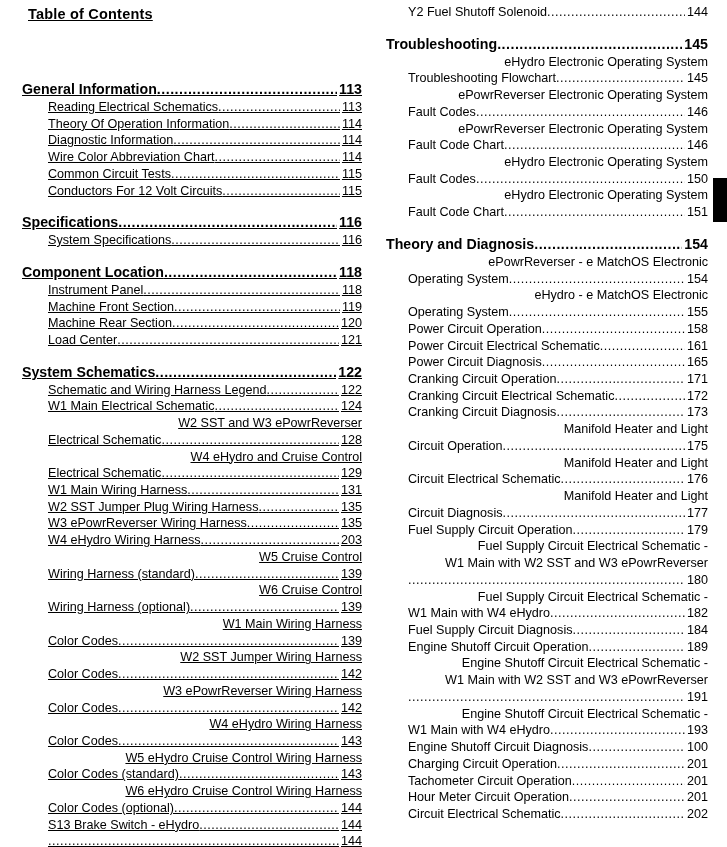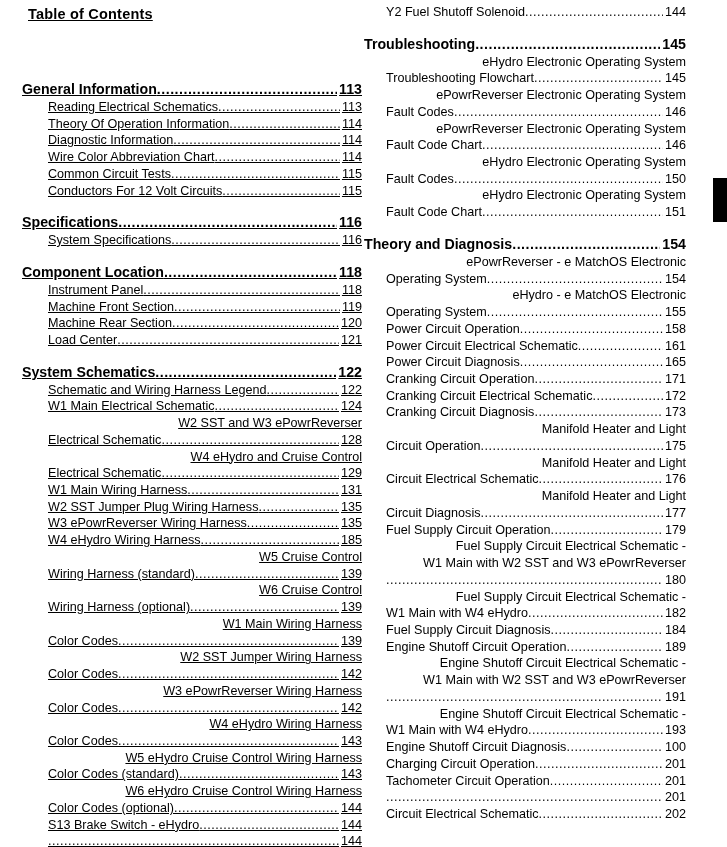--- a/index.html
+++ b/index.html
@@ -20,21 +20,21 @@
   }
   .col-left {
     position: absolute;
     left: 22px;
     top: 6px;
     width: 340px;
     text-decoration: underline;
   }
   .col-right {
     position: absolute;
-    left: 364px;
+    left: 386px;
     top: 4px;
     width: 322px;
   }
   .toc-title {
     font-size: 14.5px;
     font-weight: bold;
     letter-spacing: 0.2px;
     margin: 0 0 0 6px;
   }
   .spacer-after-title { height: 46px; }
@@ -222,21 +222,21 @@
           <span class="page-no">135</span>
         </div>
         <div class="entry lvl2">
           <span class="label">W3 ePowrReverser Wiring Harness</span>
           <span class="dots">................................................................................................................</span>
           <span class="page-no">135</span>
         </div>
         <div class="entry lvl2">
           <span class="label">W4 eHydro Wiring Harness</span>
           <span class="dots">................................................................................................................</span>
-          <span class="page-no">185</span>
+          <span class="page-no">203</span>
         </div>
         <div class="wrap-line">W5 Cruise Control</div>
         <div class="entry lvl2">
           <span class="label">Wiring Harness (standard)</span>
           <span class="dots">................................................................................................................</span>
           <span class="page-no">139</span>
         </div>
         <div class="wrap-line">W6 Cruise Control</div>
         <div class="entry lvl2">
           <span class="label">Wiring Harness (optional)</span>
@@ -455,20 +455,21 @@
           <span class="label">Charging Circuit Operation</span>
           <span class="dots">................................................................................................................</span>
           <span class="page-no">201</span>
         </div>
         <div class="entry lvl2">
           <span class="label">Tachometer Circuit Operation</span>
           <span class="dots">................................................................................................................</span>
           <span class="page-no">201</span>
         </div>
         <div class="entry lvl2">
+          <span class="label">Hour Meter Circuit Operation</span>
           <span class="dots">................................................................................................................</span>
           <span class="page-no">201</span>
         </div>
         <div class="entry lvl2">
           <span class="label">Circuit Electrical Schematic</span>
           <span class="dots">................................................................................................................</span>
           <span class="page-no">202</span>
         </div>
       </div>
   </div>

